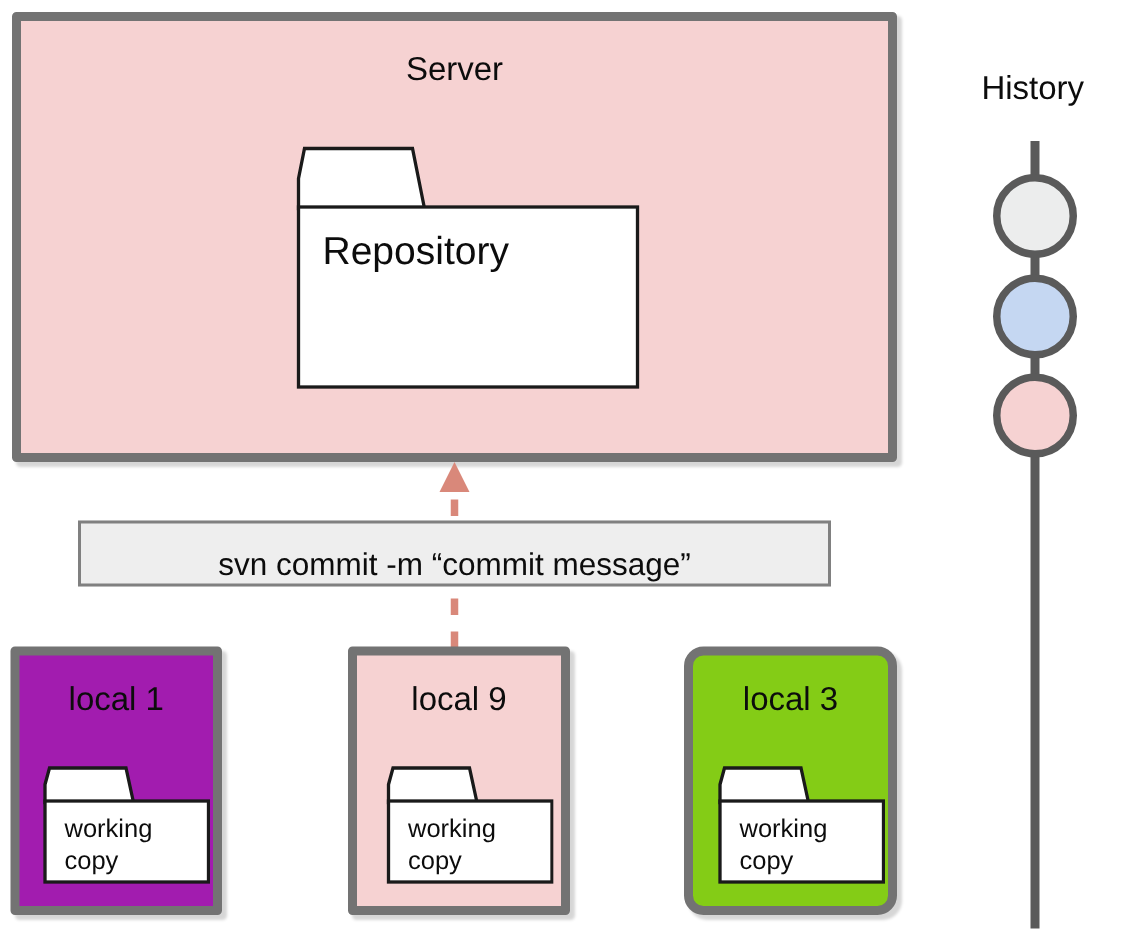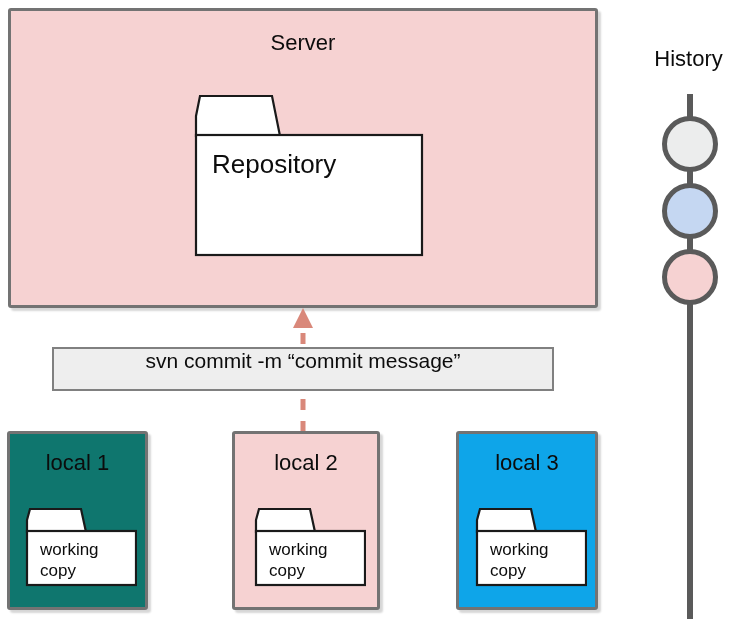--- a/index.html
+++ b/index.html
@@ -13,21 +13,21 @@
     position: relative;
     overflow: hidden;
     font-family: "Liberation Sans", sans-serif;
     color: #000000;
     -webkit-font-smoothing: antialiased;
   }
 
   .container-box {
     position: absolute;
     box-sizing: border-box;
-    border: 3px solid #737373;
+    border: 6px solid #737373;
     border-radius: 3px;
     box-shadow: 3px 3px 2px rgba(0,0,0,0.16);
   }
 
   .box-title {
     position: absolute;
     left: 0;
     width: 100%;
     text-align: center;
     font-size: 22px;
@@ -47,21 +47,21 @@
     white-space: pre;
   }
 
   
   #command-box {
     position: absolute;
     box-sizing: border-box;
     background: #eeeeee;
     border: 2px solid #808080;
     display: flex;
-    align-items: flex-start;
+    align-items: flex-end;
     justify-content: center;
   }
   #command-box .cmd-text {
     font-size: 21px;
     line-height: 24px;
     color: #0c0c0c;
     white-space: nowrap;
   }
 
   
@@ -112,49 +112,49 @@
   <svg width="30" height="128" viewBox="0 0 30 128">
     <line x1="15" y1="126" x2="15" y2="22" stroke="#d9887a" stroke-width="5" stroke-dasharray="11 11" stroke-linecap="butt"></line>
     <polygon points="15,2 25,22 5,22" fill="#d9887a"></polygon>
   </svg>
 </div>
 
 <div id="command-box" style="left:52px; top:347px; width:502px; height:44px;">
   <span class="cmd-text">svn commit -m “commit message”</span>
 </div>
 
-<div class="container-box" id="local-1" style="left:7px; top:431px; width:141px; height:179px; background:#0f766e;">
+<div class="container-box" id="local-1" style="left:7px; top:431px; width:141px; height:179px; background:#a21caf;">
 
   <div class="box-title" style="top:16px;">local 1</div>
 
   <div class="folder" style="left:9px; top:73px;">
     <svg width="118" height="80" viewBox="0 0 118 80">
       <path d="M8 13 L11 2 L62 2 L67 25 L8 25 Z" fill="#ffffff" stroke="#1a1a1a" stroke-width="2.2" stroke-linejoin="miter"></path>
       <rect x="8" y="24" width="109" height="54" fill="#ffffff" stroke="#1a1a1a" stroke-width="2.2"></rect>
     </svg>
     <div class="folder-label" style="left:21px; top:32px; font-size:17px; line-height:21px;">working</div>
     <div class="folder-label" style="left:21px; top:53px; font-size:17px; line-height:21px;">copy</div>
   </div>
 </div>
 
 <div class="container-box" id="local-2" style="left:232px; top:431px; width:148px; height:179px; background:#f6d2d2;">
 
-  <div class="box-title" style="top:16px;">local 2</div>
+  <div class="box-title" style="top:16px;">local 9</div>
 
   <div class="folder" style="left:13px; top:73px;">
     <svg width="118" height="80" viewBox="0 0 118 80">
       <path d="M8 13 L11 2 L62 2 L67 25 L8 25 Z" fill="#ffffff" stroke="#1a1a1a" stroke-width="2.2" stroke-linejoin="miter"></path>
       <rect x="8" y="24" width="109" height="54" fill="#ffffff" stroke="#1a1a1a" stroke-width="2.2"></rect>
     </svg>
     <div class="folder-label" style="left:21px; top:32px; font-size:17px; line-height:21px;">working</div>
     <div class="folder-label" style="left:21px; top:53px; font-size:17px; line-height:21px;">copy</div>
   </div>
 </div>
 
-<div class="container-box" id="local-3" style="left:456px; top:431px; width:142px; height:179px; background:#0ea5e9;">
+<div class="container-box" id="local-3" style="left:456px; top:431px; width:142px; height:179px; background:#84cc16;border-radius:13px;">
 
   <div class="box-title" style="top:16px;">local 3</div>
 
   <div class="folder" style="left:10px; top:73px;">
     <svg width="118" height="80" viewBox="0 0 118 80">
       <path d="M8 13 L11 2 L62 2 L67 25 L8 25 Z" fill="#ffffff" stroke="#1a1a1a" stroke-width="2.2" stroke-linejoin="miter"></path>
       <rect x="8" y="24" width="109" height="54" fill="#ffffff" stroke="#1a1a1a" stroke-width="2.2"></rect>
     </svg>
     <div class="folder-label" style="left:21px; top:32px; font-size:17px; line-height:21px;">working</div>
     <div class="folder-label" style="left:21px; top:53px; font-size:17px; line-height:21px;">copy</div>

